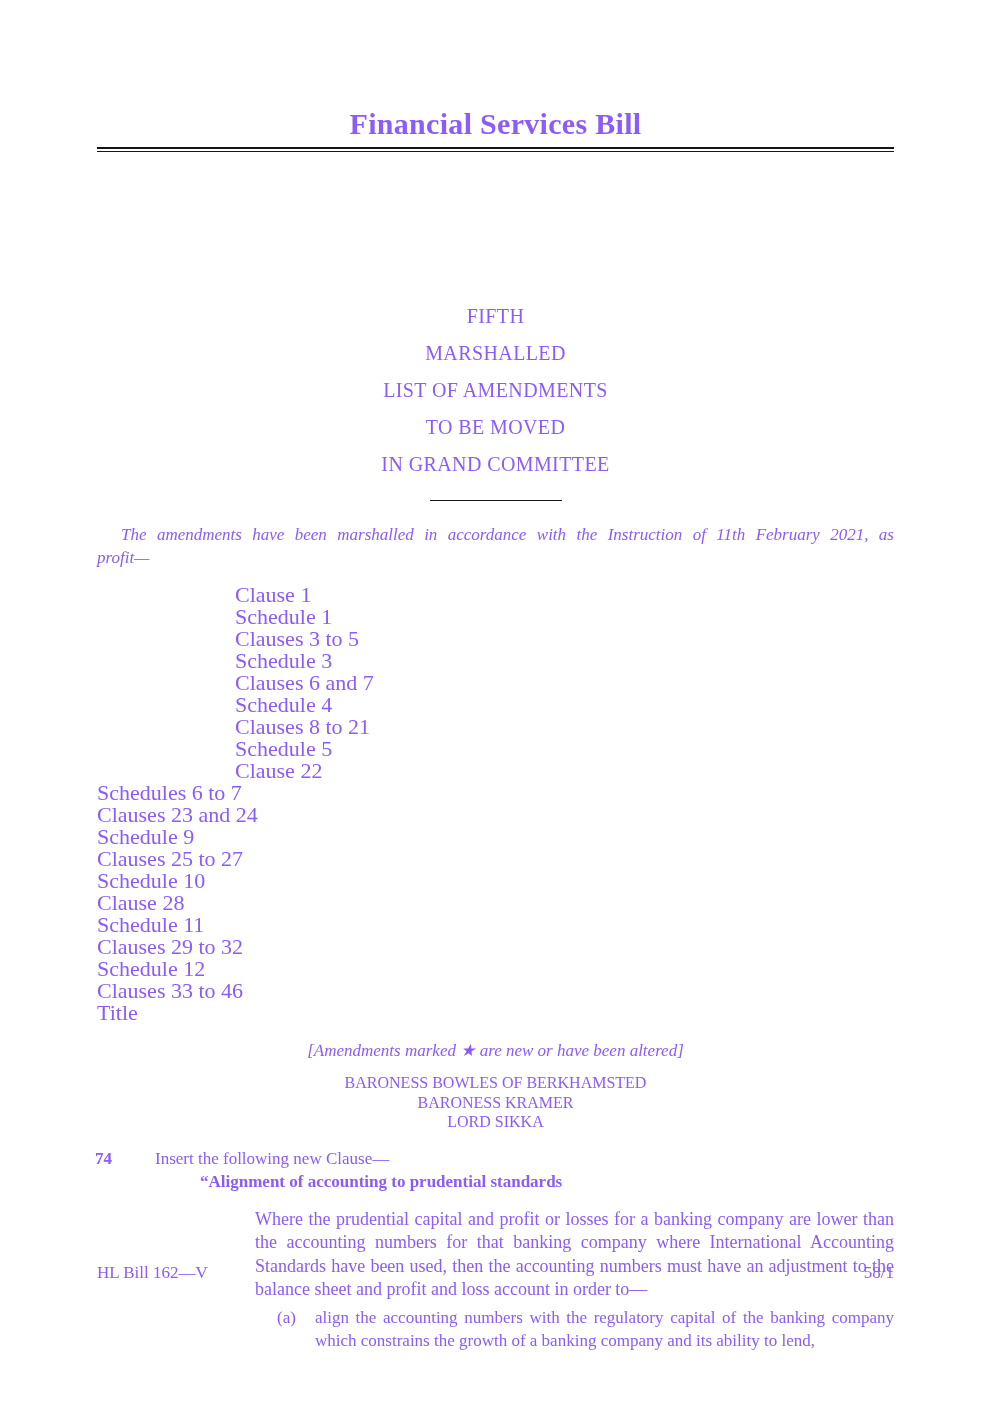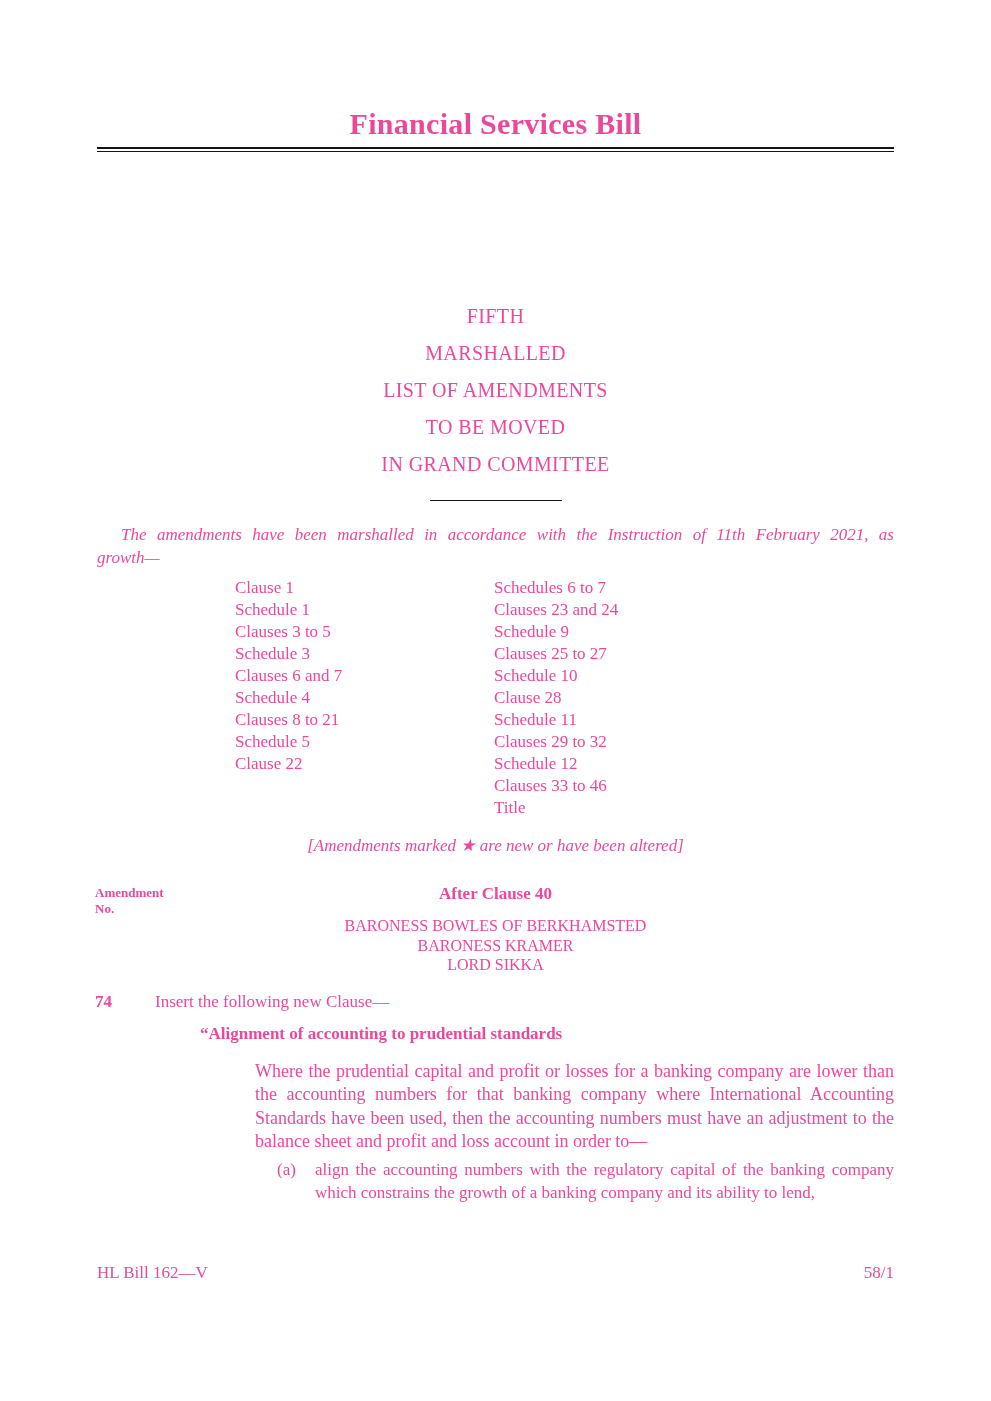--- a/index.html
+++ b/index.html
@@ -7,21 +7,21 @@
     padding: 0;
     background: #e8e8e8;
   }
   .page {
     position: relative;
     width: 991px;
     height: 1401px;
     margin: 0 auto;
     background: #ffffff;
     font-family: "Liberation Serif", "DejaVu Serif", serif;
-    color: #ec4899;
+    color: #8b5cf6;
     overflow: hidden;
   }
   .content {
     position: absolute;
     left: 97px;
     right: 97px;
     top: 0;
   }
   .doc-title {
     margin: 108px 0 0 0;
@@ -59,23 +59,24 @@
     font-size: 17px;
     line-height: 23px;
     font-style: italic;
   }
   .intro-line-1 {
     text-align: justify;
     text-align-last: justify;
     text-indent: 24px;
   }
   .columns {
-    margin-top: 8px;
+    margin-top: 15px;
     display: flex;
-    font-size: 17px;
+    font-size: 22px;
+    flex-direction: column;
   }
   .col-left {
     margin-left: 138px;
     width: 259px;
   }
   .col-right {
     flex: 1;
   }
   .list-line {
     line-height: 22px;
@@ -123,21 +124,20 @@
   .amendment-number {
     position: absolute;
     left: -2px;
     top: 0;
     font-weight: bold;
   }
   .amendment-instruction {
     margin-left: 58px;
   }
   .clause-title {
-    margin-top: 9px;
     margin-left: 103px;
     font-weight: bold;
     font-size: 17px;
     line-height: 23px;
   }
   .clause-body {
     margin-top: 15px;
     margin-left: 158px;
     font-size: 18px;
     line-height: 23.5px;
@@ -182,21 +182,21 @@
       <div class="caps-line">MARSHALLED</div>
       <div class="caps-line">LIST OF AMENDMENTS</div>
       <div class="caps-line">TO BE MOVED</div>
       <div class="caps-line">IN GRAND COMMITTEE</div>
     </div>
 
     <div class="short-rule"></div>
 
     <div class="intro">
       <div class="intro-line-1">The amendments have been marshalled in accordance with the Instruction of 11th February 2021, as</div>
-      <div class="intro-line-2">growth—</div>
+      <div class="intro-line-2">profit—</div>
     </div>
 
     <div class="columns">
       <div class="col-left">
         <div class="list-line">Clause 1</div>
         <div class="list-line">Schedule 1</div>
         <div class="list-line">Clauses 3 to 5</div>
         <div class="list-line">Schedule 3</div>
         <div class="list-line">Clauses 6 and 7</div>
         <div class="list-line">Schedule 4</div>
@@ -214,27 +214,20 @@
         <div class="list-line">Schedule 11</div>
         <div class="list-line">Clauses 29 to 32</div>
         <div class="list-line">Schedule 12</div>
         <div class="list-line">Clauses 33 to 46</div>
         <div class="list-line">Title</div>
       </div>
     </div>
 
     <div class="star-note">[Amendments marked ★ are new or have been altered]</div>
 
-    <div class="after-clause-row">
-      <div class="amendment-no-label">
-        <div>Amendment</div>
-        <div>No.</div>
-      </div>
-      <div class="section-heading">After Clause 40</div>
-    </div>
 
     <div class="sponsors">
       <div class="sponsor-line">BARONESS BOWLES OF BERKHAMSTED</div>
       <div class="sponsor-line">BARONESS KRAMER</div>
       <div class="sponsor-line">LORD SIKKA</div>
     </div>
 
     <div class="amendment-row">
       <span class="amendment-number">74</span>
       <div class="amendment-instruction">Insert the following new Clause—</div>

